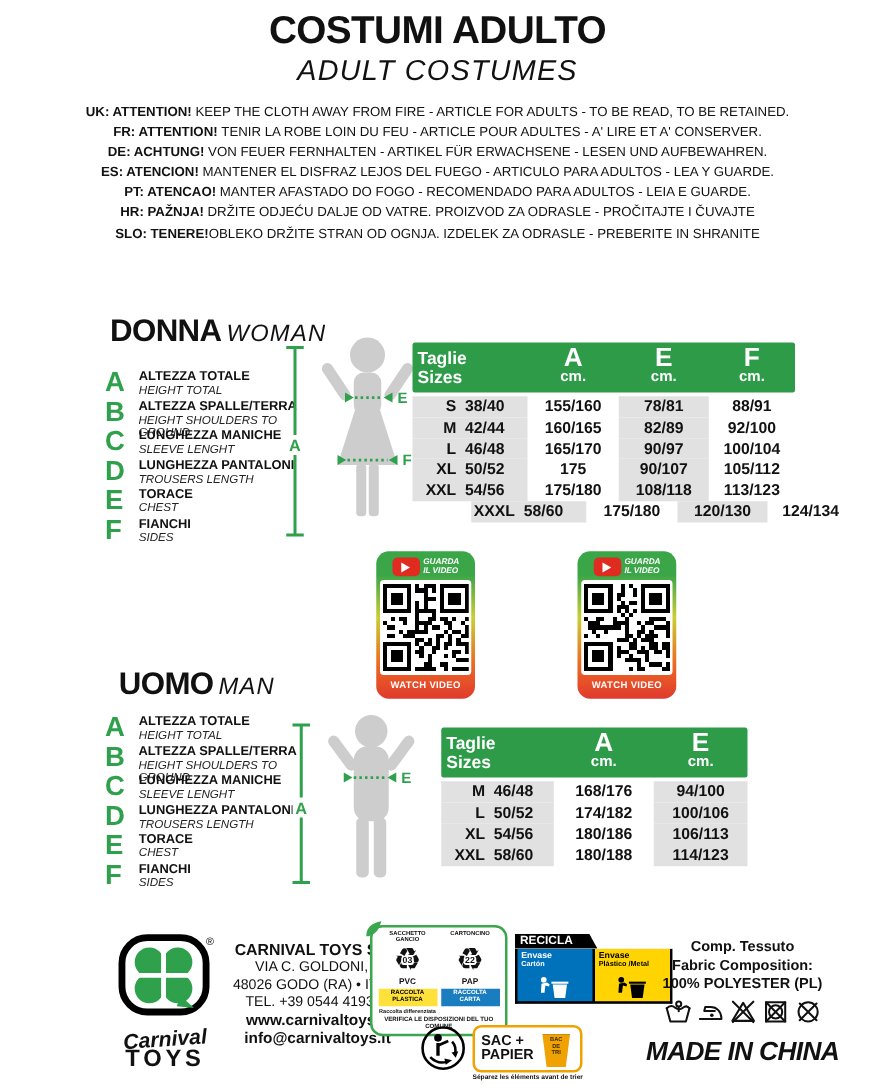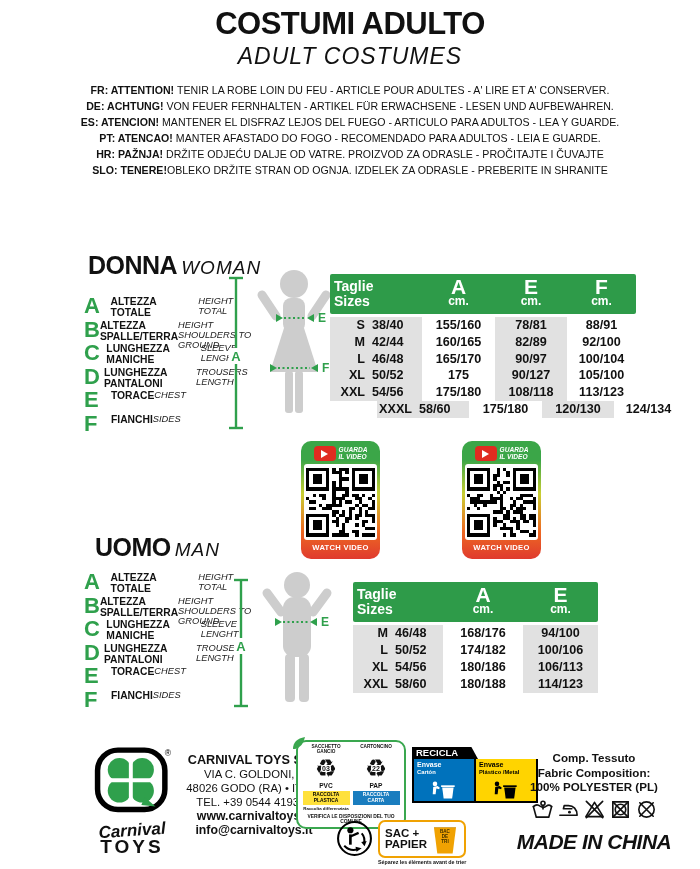--- a/index.html
+++ b/index.html
@@ -13,21 +13,21 @@
   .warnings{position:absolute;top:82px;left:0;right:0;text-align:center;}
   .warnings .line{font-size:10.6px;line-height:16.1px;white-space:nowrap;}
   .warnings b{font-weight:800;}
   
   .section-title{position:absolute;font-size:25px;font-weight:800;letter-spacing:-.5px;}
   .section-title .en{font-weight:400;font-style:italic;font-size:19px;letter-spacing:1px;margin-left:4px;}
   
   .legend{position:absolute;width:180px;}
   .legend .item{display:flex;height:23.5px;}
   .legend .letter{width:27px;font-size:22px;font-weight:800;color:#2FA04C;line-height:20px;}
-  .legend .labels{display:flex;flex-direction:row;}
+  .legend .labels{display:flex;flex-direction:column;}
   .legend .it{font-size:10.3px;font-weight:800;line-height:11px;}
   .legend .en{font-size:9.3px;font-style:italic;line-height:10px;color:#222;}
   
   .figure{position:absolute;}
   
   .sizetable{position:absolute;}
   .thead{display:grid;background:#2E9B49;color:#fff;height:40px;border-radius:2px;}
   .thead .sizes{display:flex;flex-direction:column;justify-content:center;padding-left:4px;
                 font-size:14px;font-weight:600;line-height:15px;}
   .thead .colh{display:flex;flex-direction:column;align-items:center;justify-content:center;line-height:15px;}
@@ -105,20 +105,21 @@
 </style>
 </head>
 <body>
 
 <div class="page">
 
   <div class="title">COSTUMI ADULTO</div>
   <div class="subtitle">ADULT COSTUMES</div>
 
   <div class="warnings">
+    <div class="line"><b>UK: ATTENTION! </b><span>KEEP THE CLOTH AWAY FROM FIRE - ARTICLE FOR ADULTS - TO BE READ, TO BE RETAINED.</span></div>
     <div class="line"><b>FR: ATTENTION! </b><span>TENIR LA ROBE LOIN DU FEU - ARTICLE POUR ADULTES  - A' LIRE ET A' CONSERVER.</span></div>
     <div class="line"><b>DE: ACHTUNG! </b><span>VON FEUER FERNHALTEN - ARTIKEL FÜR ERWACHSENE  - LESEN UND AUFBEWAHREN.</span></div>
     <div class="line"><b>ES: ATENCION! </b><span>MANTENER EL DISFRAZ LEJOS DEL FUEGO -  ARTICULO PARA ADULTOS - LEA Y GUARDE.</span></div>
     <div class="line"><b>PT: ATENCAO! </b><span>MANTER AFASTADO DO FOGO - RECOMENDADO PARA ADULTOS - LEIA E GUARDE.</span></div>
     <div class="line"><b>HR: PAŽNJA! </b><span>DRŽITE ODJEĆU DALJE OD VATRE. PROIZVOD ZA ODRASLE - PROČITAJTE I ČUVAJTE</span></div>
     <div class="line"><b>SLO: TENERE!</b><span>OBLEKO DRŽITE STRAN OD OGNJA. IZDELEK ZA ODRASLE - PREBERITE IN SHRANITE</span></div>
   </div>
 
   <div class="section-title" style="left:88px;top:251px;">
     <span>DONNA</span><span class="en">WOMAN</span>
@@ -248,22 +249,22 @@
           <div class="cell">165/170</div>
           <div class="cell shade">90/97</div>
           <div class="cell">100/104</div>
         </div>
       <div class="trow" style="grid-template-columns:92px 73px 72px 69px;">
           <div class="cell sizes shade">
             <span class="size-label">XL</span>
             <span>50/52</span>
           </div>
           <div class="cell">175</div>
-          <div class="cell shade">90/127</div>
-          <div class="cell">105/100</div>
+          <div class="cell shade">90/107</div>
+          <div class="cell">105/112</div>
         </div>
       <div class="trow" style="grid-template-columns:92px 73px 72px 69px;">
           <div class="cell sizes shade">
             <span class="size-label">XXL</span>
             <span>54/56</span>
           </div>
           <div class="cell">175/180</div>
           <div class="cell shade">108/118</div>
           <div class="cell">113/123</div>
         </div>

